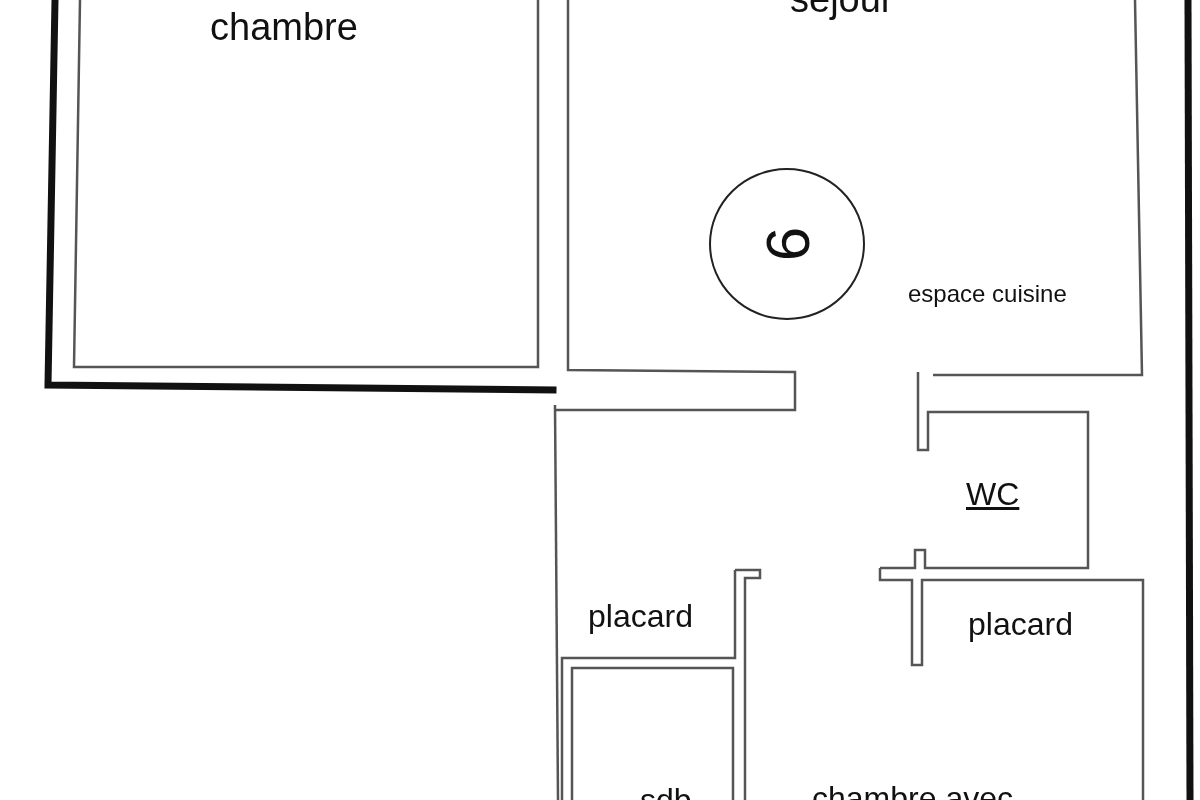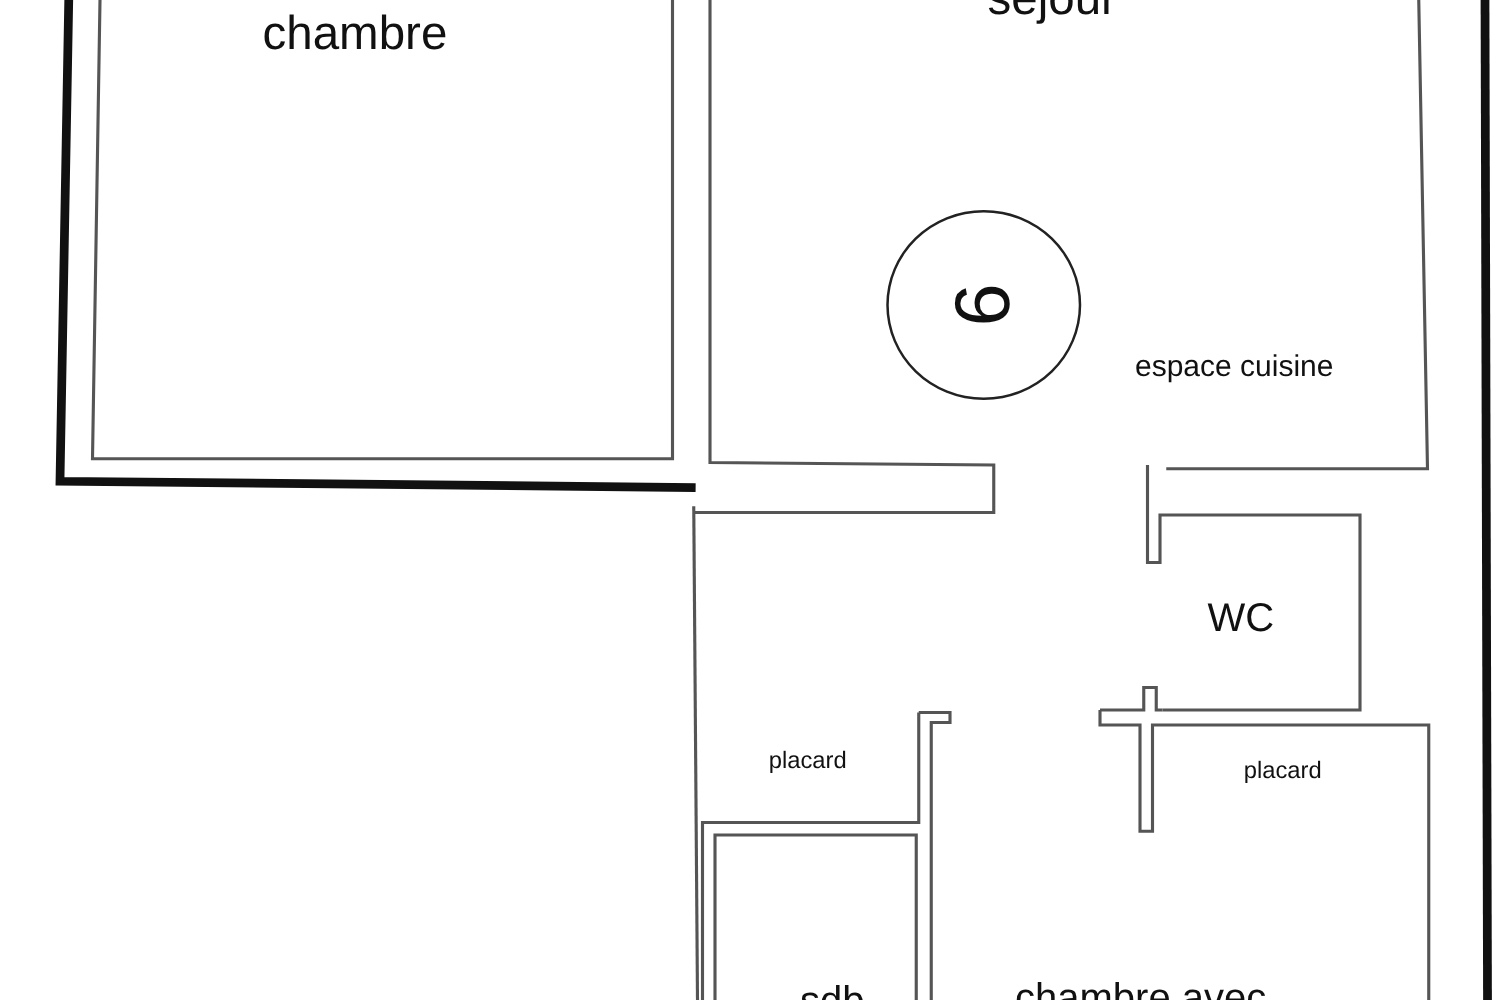--- a/index.html
+++ b/index.html
@@ -1,21 +1,21 @@
 <!DOCTYPE html>
 <html><head>
 <meta charset="utf-8">
 <style>
   html, body { margin:0; padding:0; background:#ffffff; }
   body { width:1200px; height:800px; overflow:hidden; position:relative; font-family:"Liberation Sans", sans-serif; }
   #plan { position:absolute; left:0; top:0; width:1200px; height:800px; }
   .lbl { position:absolute; color:#111; white-space:nowrap; font-family:"Liberation Sans", sans-serif; }
   .big { font-size:38px; }
   .med { font-size:32px; }
-  .sm { font-size:19px;margin-left:27px; }
+  .sm { font-size:32px; }
   .xs { font-size:24px; }
   .circle-num { position:absolute; left:709px; top:168px; width:156px; height:152px; border:2px solid #222; border-radius:50%; box-sizing:border-box; }
   .circle-num span { position:absolute; left:50%; top:50%; transform:translate(-50%,-50%) rotate(-90deg); font-size:62px; font-family:"Liberation Sans", sans-serif; color:#111; }
 </style>
 </head>
 <body>
 
 <svg id="plan" viewBox="0 0 1200 800" xmlns="http://www.w3.org/2000/svg">
 
   <g stroke="#111" stroke-width="7" fill="none" stroke-linecap="square">
@@ -43,17 +43,17 @@
   </g>
 </svg>
 
 <div class="circle-num">
   <span>6</span>
 </div>
 
 <div class="lbl big" style="left:210px; top:6px;">chambre</div>
 <div class="lbl big" style="left:790px; top:-22px;">séjour</div>
 <div class="lbl xs" style="left:908px; top:280px;">espace cuisine</div>
-<div class="lbl med" style="left:966px; top:476px;">WC</div>
+<div class="lbl med" style="left:966px; top:476px;text-decoration:underline;">WC</div>
 <div class="lbl sm" style="left:588px; top:598px;">placard</div>
 <div class="lbl sm" style="left:968px; top:606px;">placard</div>
 <div class="lbl med" style="left:640px; top:782px;">sdb</div>
 <div class="lbl med" style="left:812px; top:780px;">chambre avec</div>
 
 </body></html>

